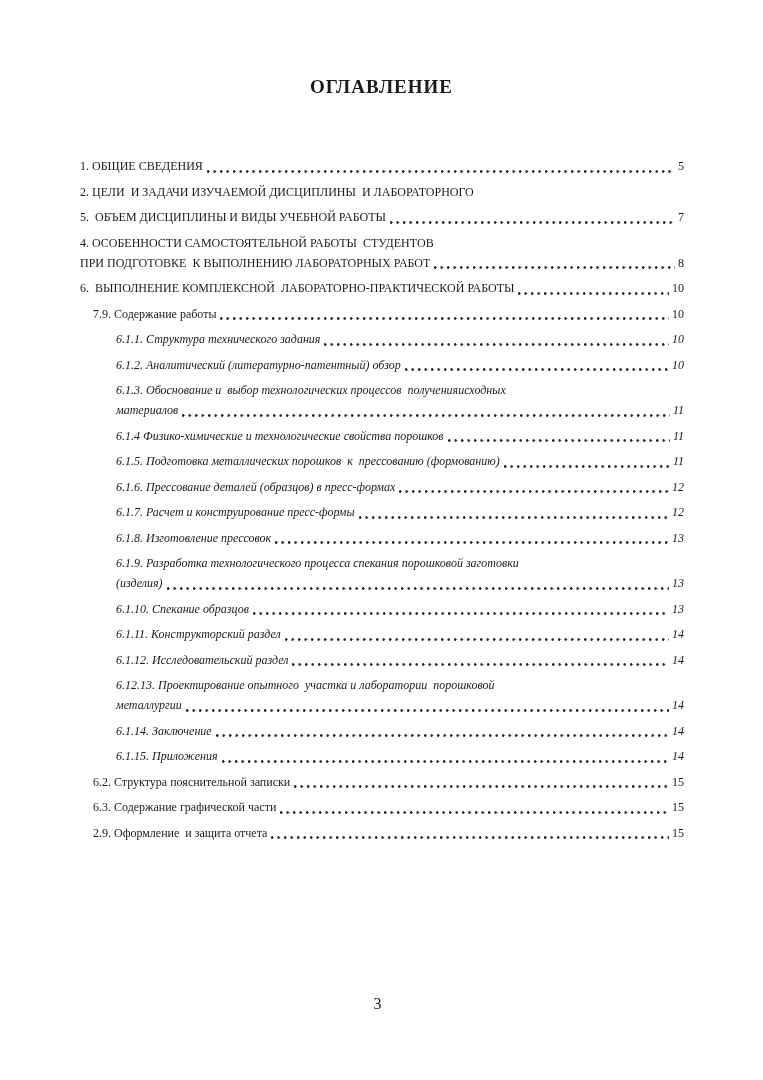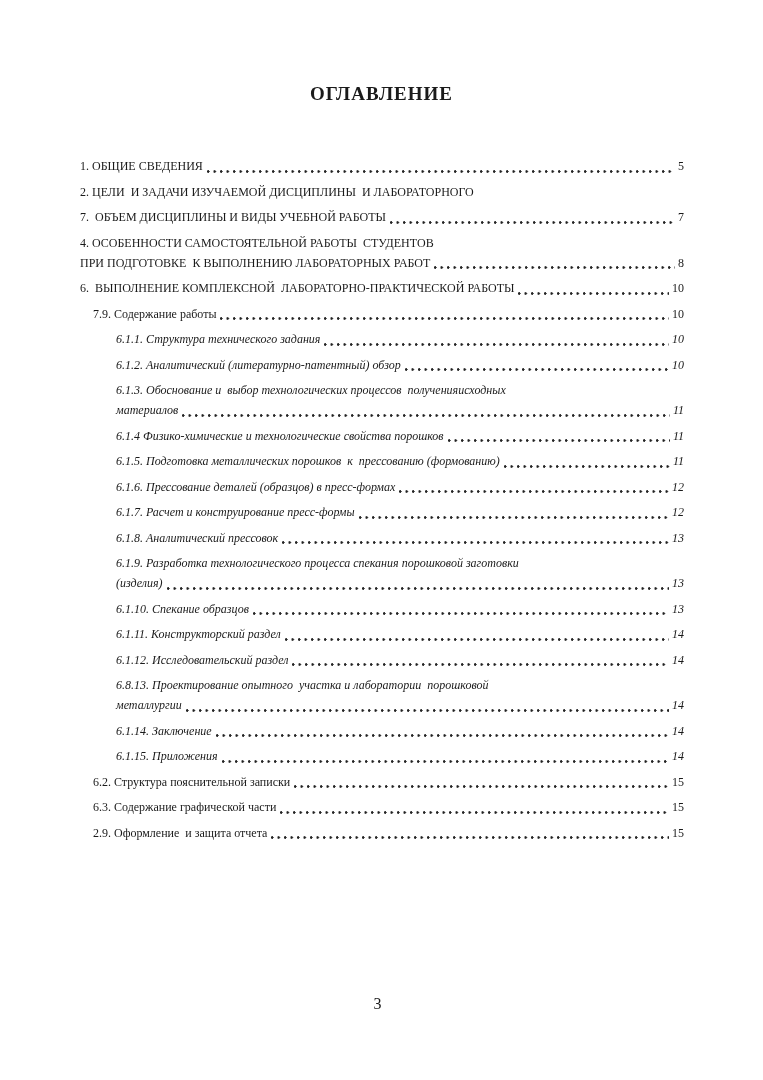--- a/index.html
+++ b/index.html
@@ -18,21 +18,21 @@
   .doc-page {
     position: absolute;
     inset: 0;
     background: #ffffff;
   }
   .toc-title {
     position: absolute;
     top: 76px;
     left: 0;
     right: 0;
-    margin: 7px;
+    margin: 0;
     text-align: center;
     font-size: 19px;
     font-weight: bold;
     letter-spacing: 1px;
   }
   .toc {
     position: absolute;
     top: 156px;
     left: 80px;
     width: 604px;
@@ -87,21 +87,21 @@
           <span class="txt">1. ОБЩИЕ СВЕДЕНИЯ</span>
           <span class="leader"></span>
           <span class="pg">5</span>
         </div>
       </div>
       <div class="entry l1">
         <div class="txt">2. ЦЕЛИ  И ЗАДАЧИ ИЗУЧАЕМОЙ ДИСЦИПЛИНЫ  И ЛАБОРАТОРНОГО</div>
       </div>
       <div class="entry l1">
         <div class="row">
-          <span class="txt">7.  ОБЪЕМ ДИСЦИПЛИНЫ И ВИДЫ УЧЕБНОЙ РАБОТЫ</span>
+          <span class="txt">5.  ОБЪЕМ ДИСЦИПЛИНЫ И ВИДЫ УЧЕБНОЙ РАБОТЫ</span>
           <span class="leader"></span>
           <span class="pg">7</span>
         </div>
       </div>
       <div class="entry l1">
         <div class="txt">4. ОСОБЕННОСТИ САМОСТОЯТЕЛЬНОЙ РАБОТЫ  СТУДЕНТОВ</div>
         <div class="row">
           <span class="txt">ПРИ ПОДГОТОВКЕ  К ВЫПОЛНЕНИЮ ЛАБОРАТОРНЫХ РАБОТ</span>
           <span class="leader"></span>
           <span class="pg">8</span>
@@ -166,21 +166,21 @@
       </div>
       <div class="entry l3">
         <div class="row">
           <span class="txt">6.1.7. Расчет и конструирование пресс-формы</span>
           <span class="leader"></span>
           <span class="pg">12</span>
         </div>
       </div>
       <div class="entry l3">
         <div class="row">
-          <span class="txt">6.1.8. Аналитический прессовок</span>
+          <span class="txt">6.1.8. Изготовление прессовок</span>
           <span class="leader"></span>
           <span class="pg">13</span>
         </div>
       </div>
       <div class="entry l3">
         <div class="txt">6.1.9. Разработка технологического процесса спекания порошковой заготовки</div>
         <div class="row">
           <span class="txt">(изделия)</span>
           <span class="leader"></span>
           <span class="pg">13</span>
@@ -201,21 +201,21 @@
         </div>
       </div>
       <div class="entry l3">
         <div class="row">
           <span class="txt">6.1.12. Исследовательский раздел</span>
           <span class="leader"></span>
           <span class="pg">14</span>
         </div>
       </div>
       <div class="entry l3">
-        <div class="txt">6.8.13. Проектирование опытного  участка и лаборатории  порошковой</div>
+        <div class="txt">6.12.13. Проектирование опытного  участка и лаборатории  порошковой</div>
         <div class="row">
           <span class="txt">металлургии</span>
           <span class="leader"></span>
           <span class="pg">14</span>
         </div>
       </div>
       <div class="entry l3">
         <div class="row">
           <span class="txt">6.1.14. Заключение</span>
           <span class="leader"></span>

